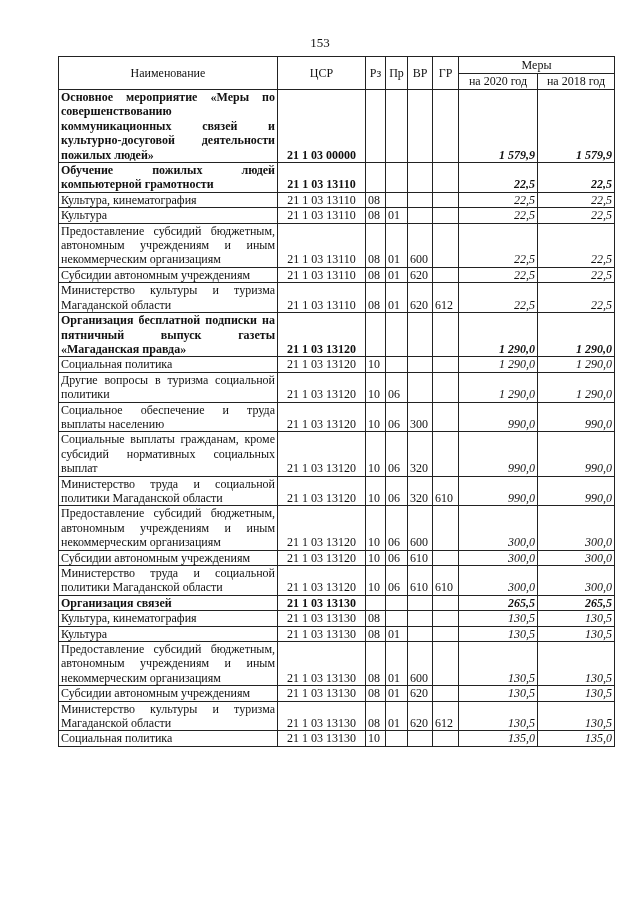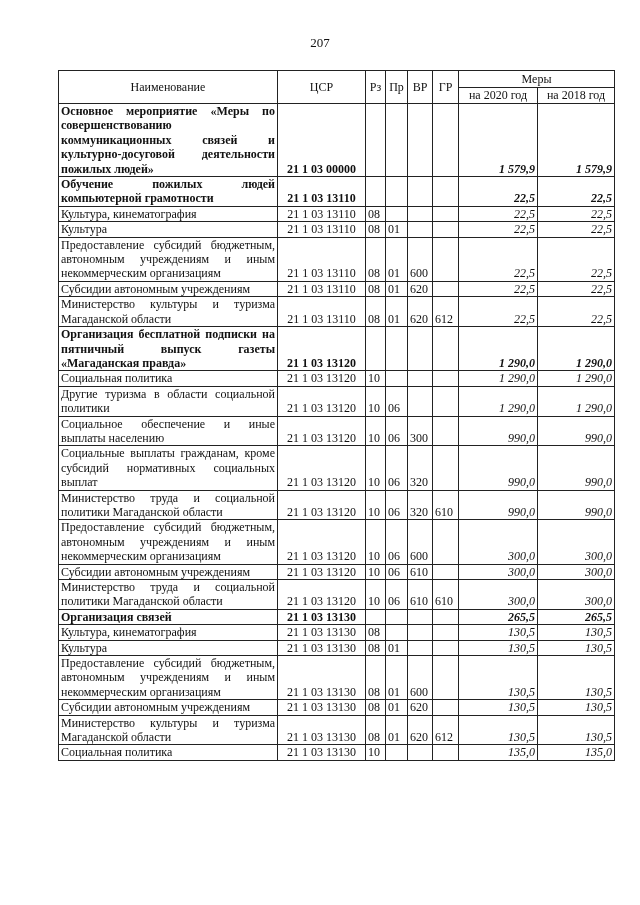--- a/index.html
+++ b/index.html
@@ -1,32 +1,32 @@
 <!DOCTYPE html>
 <html><head>
   <meta charset="utf-8">
   <style>
     html, body { margin: 0; padding: 0; background: #ffffff; }
     body { width: 640px; height: 905px; position: relative; overflow: hidden;
       font-family: "Liberation Serif", "DejaVu Serif", serif; color: #111; }
     .page-num { position: absolute; top: 35px; left: 0; width: 640px; text-align: center; font-size: 13px; }
-    table.budget { position: absolute; top: 70px; left: 58px; width: 556px;
+    table.budget { position: absolute; top: 56px; left: 58px; width: 556px;
       border-collapse: collapse; table-layout: fixed; font-size: 12px; line-height: 14.4px; }
     table.budget td, table.budget th { border: 1px solid #222; padding: 0 2px; vertical-align: bottom; }
     table.budget th { font-weight: normal; vertical-align: middle; text-align: center; line-height: 15px; }
     td.name { text-align: justify; text-align-last: left; }
     td.code { text-align: center; white-space: nowrap; }
     td.sm { text-align: left; white-space: nowrap; padding-left: 2px; }
     td.num { text-align: right; white-space: nowrap; font-style: italic; }
     tr.bold td { font-weight: bold; }
   </style>
 </head>
 <body>
 
-<div class="page-num">207</div>
+<div class="page-num">153</div>
 
 <table class="budget">
   <colgroup>
     <col style="width:219px">
       <col style="width:88px">
       <col style="width:20px">
       <col style="width:22px">
     <col style="width:25px">
       <col style="width:26px">
       <col style="width:79px">
@@ -132,31 +132,31 @@
         <td class="name">Социальная политика</td>
         <td class="code">21 1 03 13120</td>
         <td class="sm">10</td>
         <td class="sm"></td>
         <td class="sm"></td>
         <td class="sm"></td>
         <td class="num">1 290,0</td>
         <td class="num">1 290,0</td>
       </tr>
       <tr>
-        <td class="name">Другие туризма в области социальной политики</td>
-        <td class="code">21 1 03 13120</td>
-        <td class="sm">10</td>
-        <td class="sm">06</td>
-        <td class="sm"></td>
-        <td class="sm"></td>
-        <td class="num">1 290,0</td>
-        <td class="num">1 290,0</td>
-      </tr>
-      <tr>
-        <td class="name">Социальное обеспечение и иные выплаты населению</td>
+        <td class="name">Другие вопросы в туризма социальной политики</td>
+        <td class="code">21 1 03 13120</td>
+        <td class="sm">10</td>
+        <td class="sm">06</td>
+        <td class="sm"></td>
+        <td class="sm"></td>
+        <td class="num">1 290,0</td>
+        <td class="num">1 290,0</td>
+      </tr>
+      <tr>
+        <td class="name">Социальное обеспечение и труда выплаты населению</td>
         <td class="code">21 1 03 13120</td>
         <td class="sm">10</td>
         <td class="sm">06</td>
         <td class="sm">300</td>
         <td class="sm"></td>
         <td class="num">990,0</td>
         <td class="num">990,0</td>
       </tr>
       <tr>
         <td class="name">Социальные выплаты гражданам, кроме субсидий нормативных социальных выплат</td>

